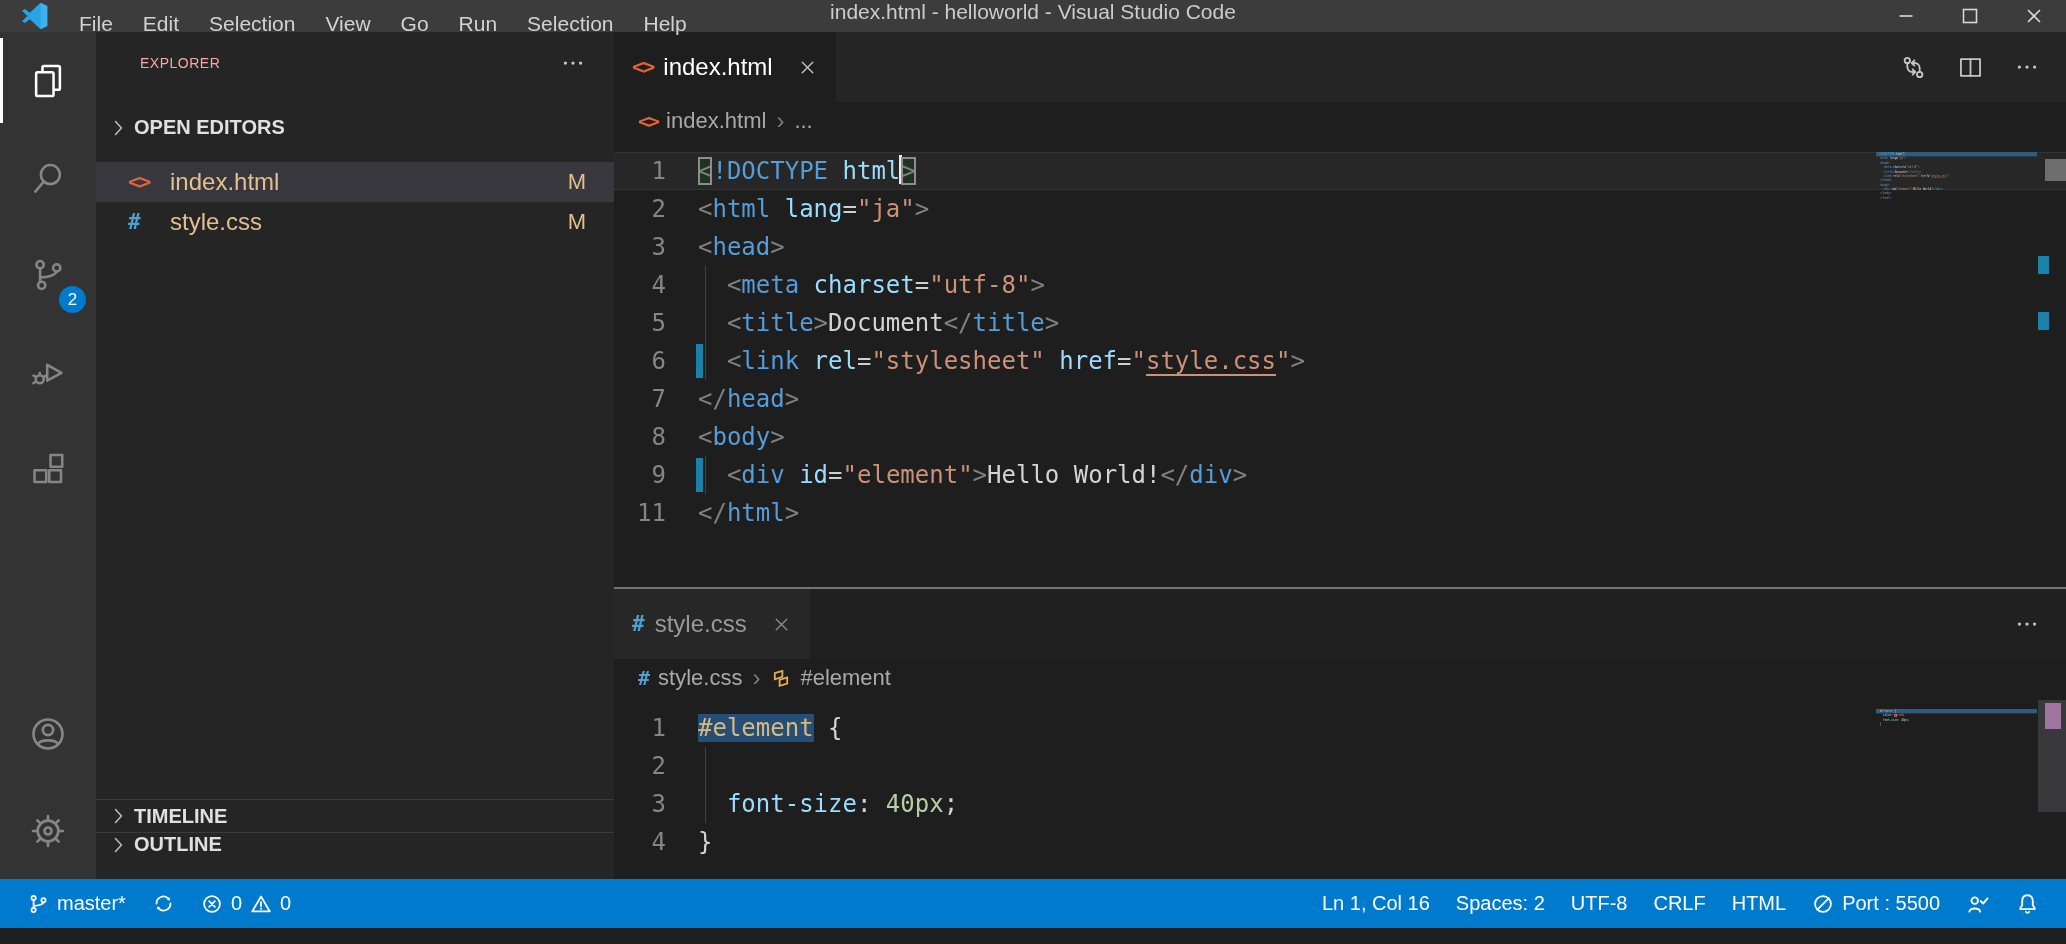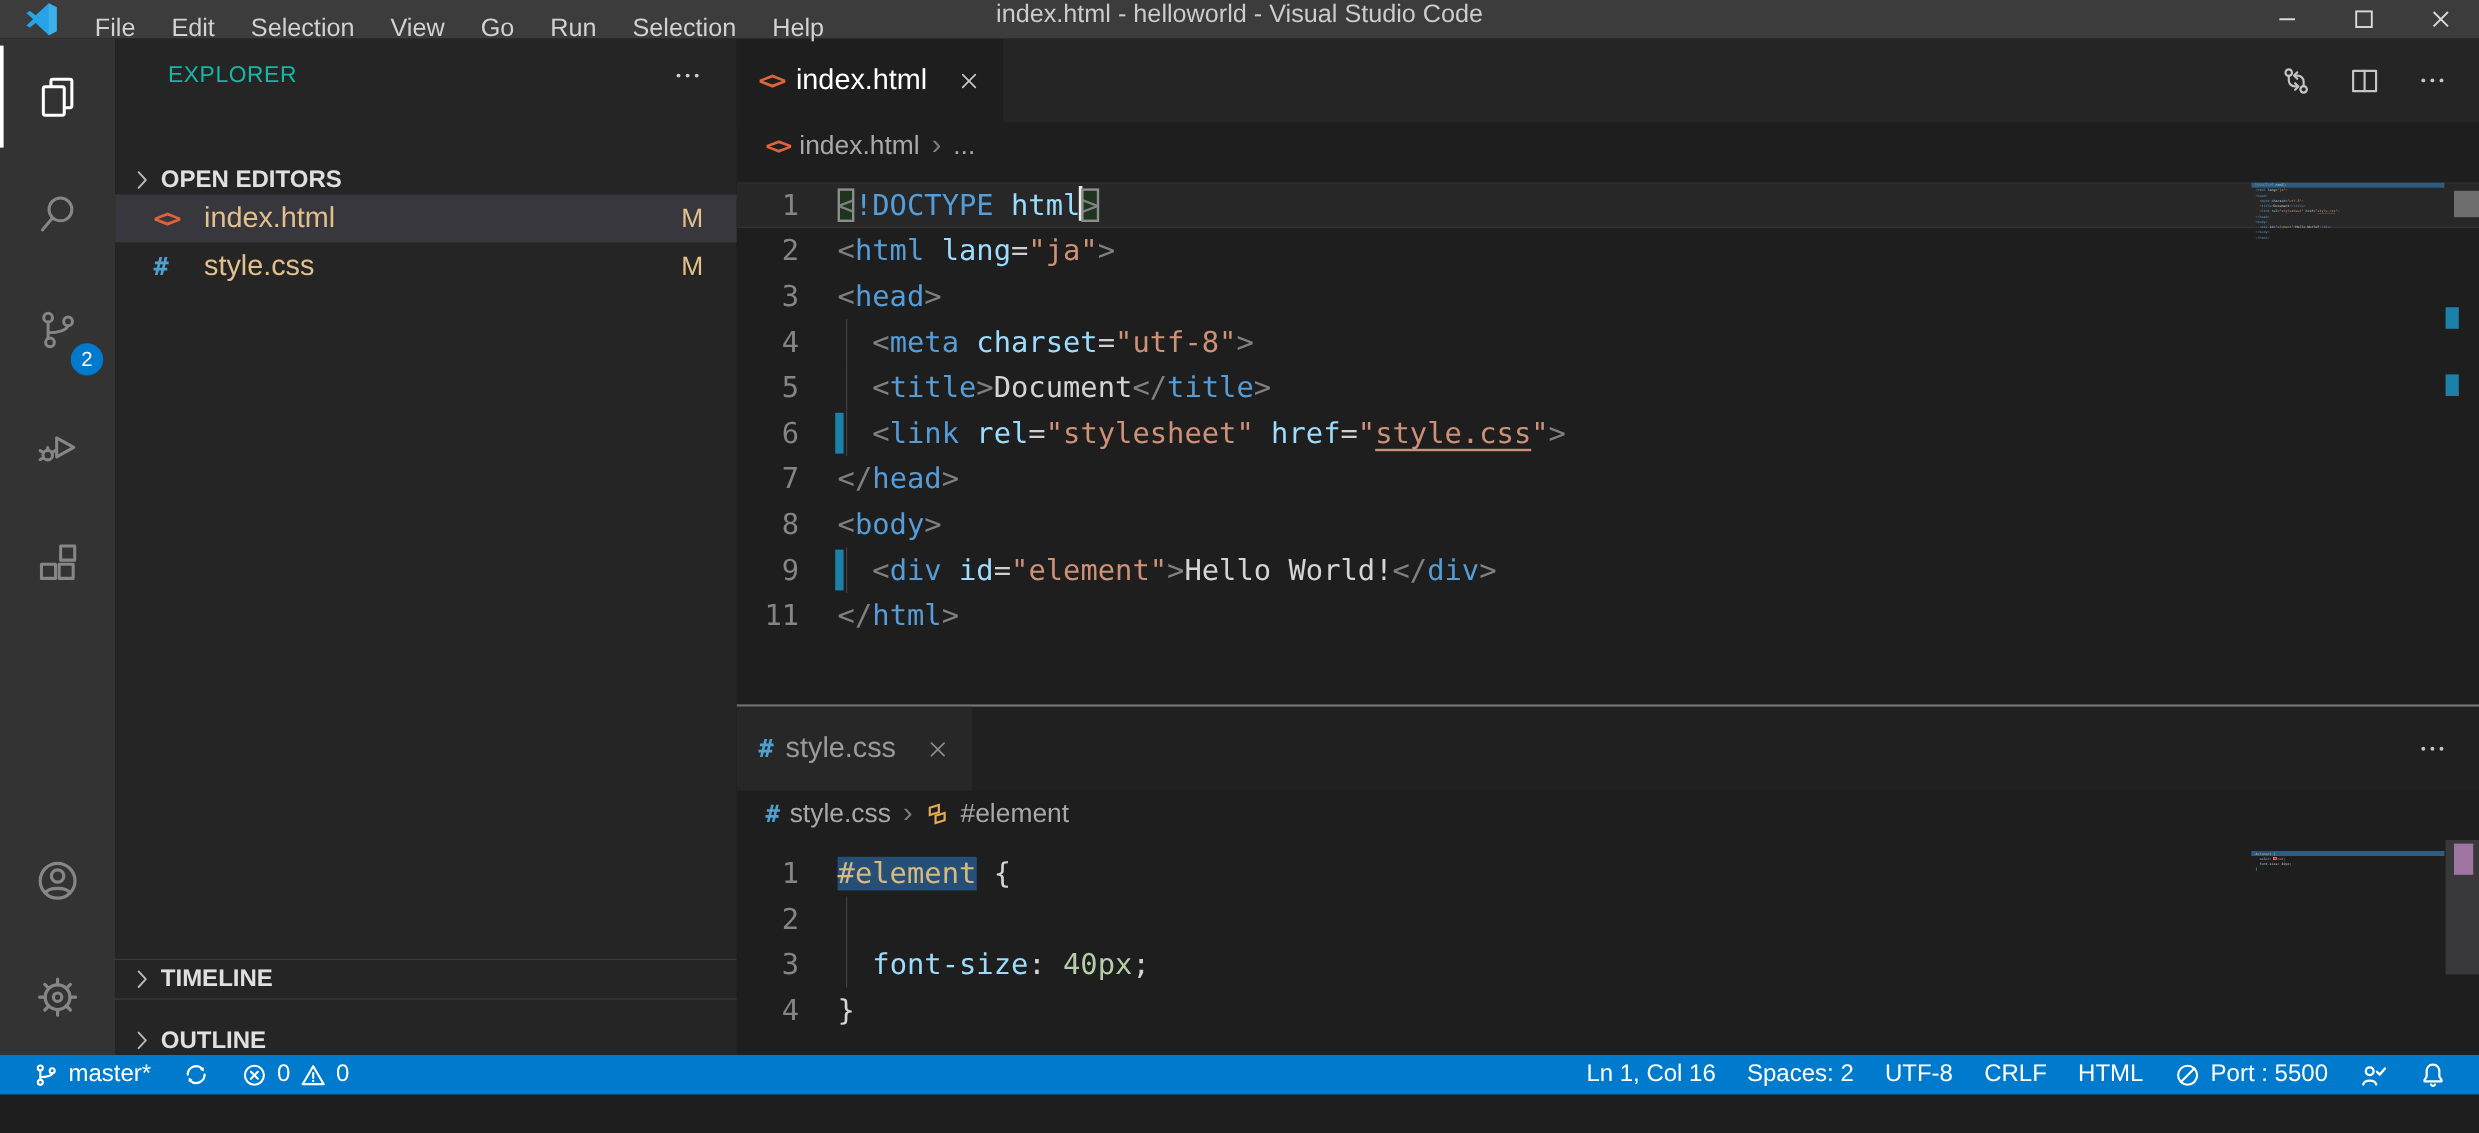--- a/index.html
+++ b/index.html
@@ -24,23 +24,23 @@
   .activitybar{width:96px;background:#333333;display:flex;flex-direction:column;flex:none}
   .ab-item{height:97px;position:relative;display:flex;align-items:center;justify-content:center;color:#868686}
   .ab-item.active{color:#ffffff}
   .ab-item.active::before{content:"";position:absolute;left:0;top:6px;bottom:6px;width:3px;background:#fff}
   .ab-sp{flex:1}
   .ab-badge{position:absolute;right:10px;bottom:10px;background:var(--badge-bg,#007acc);color:#fff;
             border-radius:50%;width:27px;height:27px;font-size:17px;display:flex;align-items:center;justify-content:center}
 
   
   .sidebar{width:518px;background:#252526;display:flex;flex-direction:column;flex:none;min-height:0}
-  .side-title{height:62px;display:flex;align-items:center;padding:0 28px 0 44px;color:#14b8a6;font-size:19px;letter-spacing:.5px;flex:none}
+  .side-title{height:62px;display:flex;align-items:center;padding:0 28px 0 44px;color:#fca5a5;font-size:14px;letter-spacing:.5px;flex:none}
   .side-title .ic{margin-left:auto;color:#cccccc}
-  .section{height:46px;display:flex;align-items:flex-end;gap:4px;padding-left:10px;font-weight:bold;
+  .section{height:46px;display:flex;align-items:flex-start;gap:4px;padding-left:10px;font-weight:bold;
            color:#e0e0e0;font-size:20px;flex:none}
   .section .ic{color:#b8b8b8}
   .section.oe{margin-top:22px}
   .bt{border-top:1px solid #3a3a3a}
   .section.tl{height:32px;align-items:center}
   .file-row{height:40px;display:flex;align-items:center;padding:0 28px 0 32px;color:var(--git-modified-text,#e2c08d);font-size:24px;flex:none}
   .file-row.selected{background:#37373d}
   .t-ic{font-family:"DejaVu Sans Mono",monospace;font-weight:bold;font-size:21px;letter-spacing:-2px}
   .file-row .t-ic{width:34px;margin-right:8px}
   .file-badge{margin-left:auto;font-size:22px}
@@ -87,21 +87,21 @@
   .mm-line.mmhl{background:#2d5c80}
   .ovstrip{position:absolute;right:0;top:0;bottom:0;width:28px}
   .ov-thumb{position:absolute;right:0;width:21px;top:19px;height:22px;background:rgba(170,170,170,.55)}
   .ov-mod{position:absolute;left:0;width:11px;height:18px;background:var(--modified-gutter,#1b81a8)}
   .ov-shade{position:absolute;right:0;top:3px;width:28px;height:112px;background:#38383b}
   .ov-sel{position:absolute;right:5px;top:6px;width:16px;height:26px;background:#b180b5;opacity:.85}
 
   .sash{height:2px;background:#747474;flex:none}
 
   
-  .statusbar{height:33px;background:var(--status-bar-bg,#007acc);display:flex;align-items:flex-end;
+  .statusbar{height:49px;background:var(--status-bar-bg,#007acc);display:flex;align-items:flex-end;
              color:#fff;font-size:20px;padding:0 14px;justify-content:space-between;flex:none}
   .sb-group{display:flex;align-items:center;height:100%}
   .sb-item{display:flex;align-items:center;gap:8px;padding:0 13px;height:100%}
 </style>
 </head>
 <body>
 
 <div class="titlebar">
   <span class="logo ic">
     <svg width="32" height="32" viewBox="0 0 24 24">

